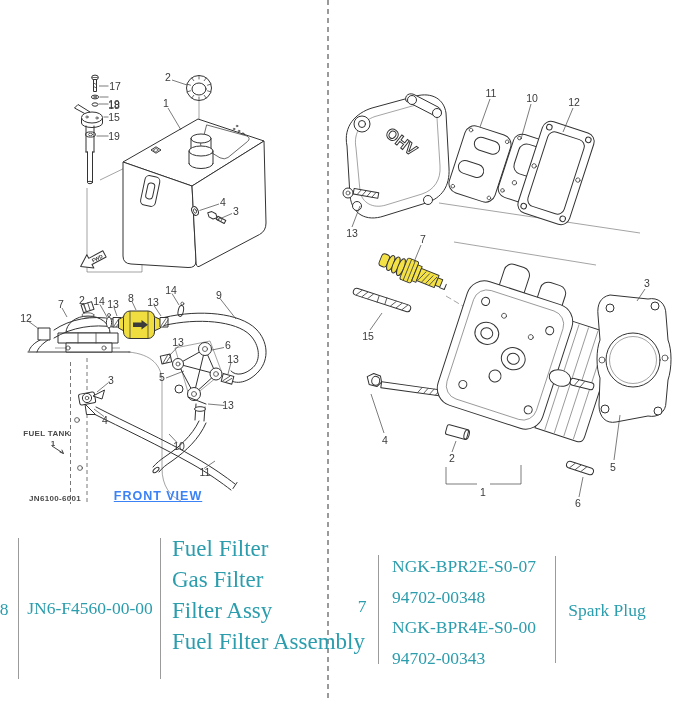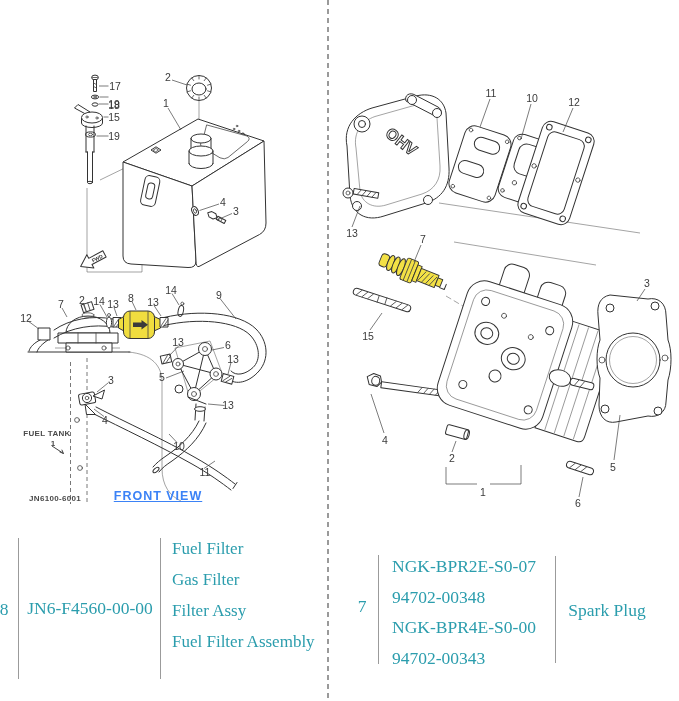--- a/index.html
+++ b/index.html
@@ -20,21 +20,21 @@
   .callout{position:absolute;transform:translate(-50%,-50%);
            font:10.5px "Liberation Sans",sans-serif;color:#3a3a3a;white-space:nowrap;}
   .smalltxt{position:absolute;transform:translate(-50%,-50%);color:#4a4a4a;
             font:bold 8px "Liberation Sans",sans-serif;letter-spacing:.3px;white-space:nowrap;padding-left:16px;}
   .viewtxt{position:absolute;transform:translate(-50%,-50%);color:#3b82f6;
            font:600 12.5px "Liberation Sans",sans-serif;letter-spacing:1px;white-space:nowrap;text-decoration:underline;}
   .teal{color:#2b9dad;font-family:"Liberation Serif",serif;}
   .cell{position:absolute;transform:translate(-50%,-50%);font-size:17.5px;white-space:nowrap;}
   .vrule{position:absolute;width:1px;background:#9b9b9b;}
   .desc-list{position:absolute;left:172px;top:533px;}
-  .desc-list .list-line{height:31px;line-height:31px;font-size:17px;white-space:nowrap;}
+  .desc-list .list-line{height:31px;line-height:31px;font-size:23px;white-space:nowrap;}
   .pn-list{position:absolute;left:392px;top:551px;}
   .pn-list .list-line{height:30.5px;line-height:30.5px;font-size:17.5px;white-space:nowrap;}
 </style>
 </head>
 <body>
 
 <div class="page">
 
   <div class="divider"></div>
 

